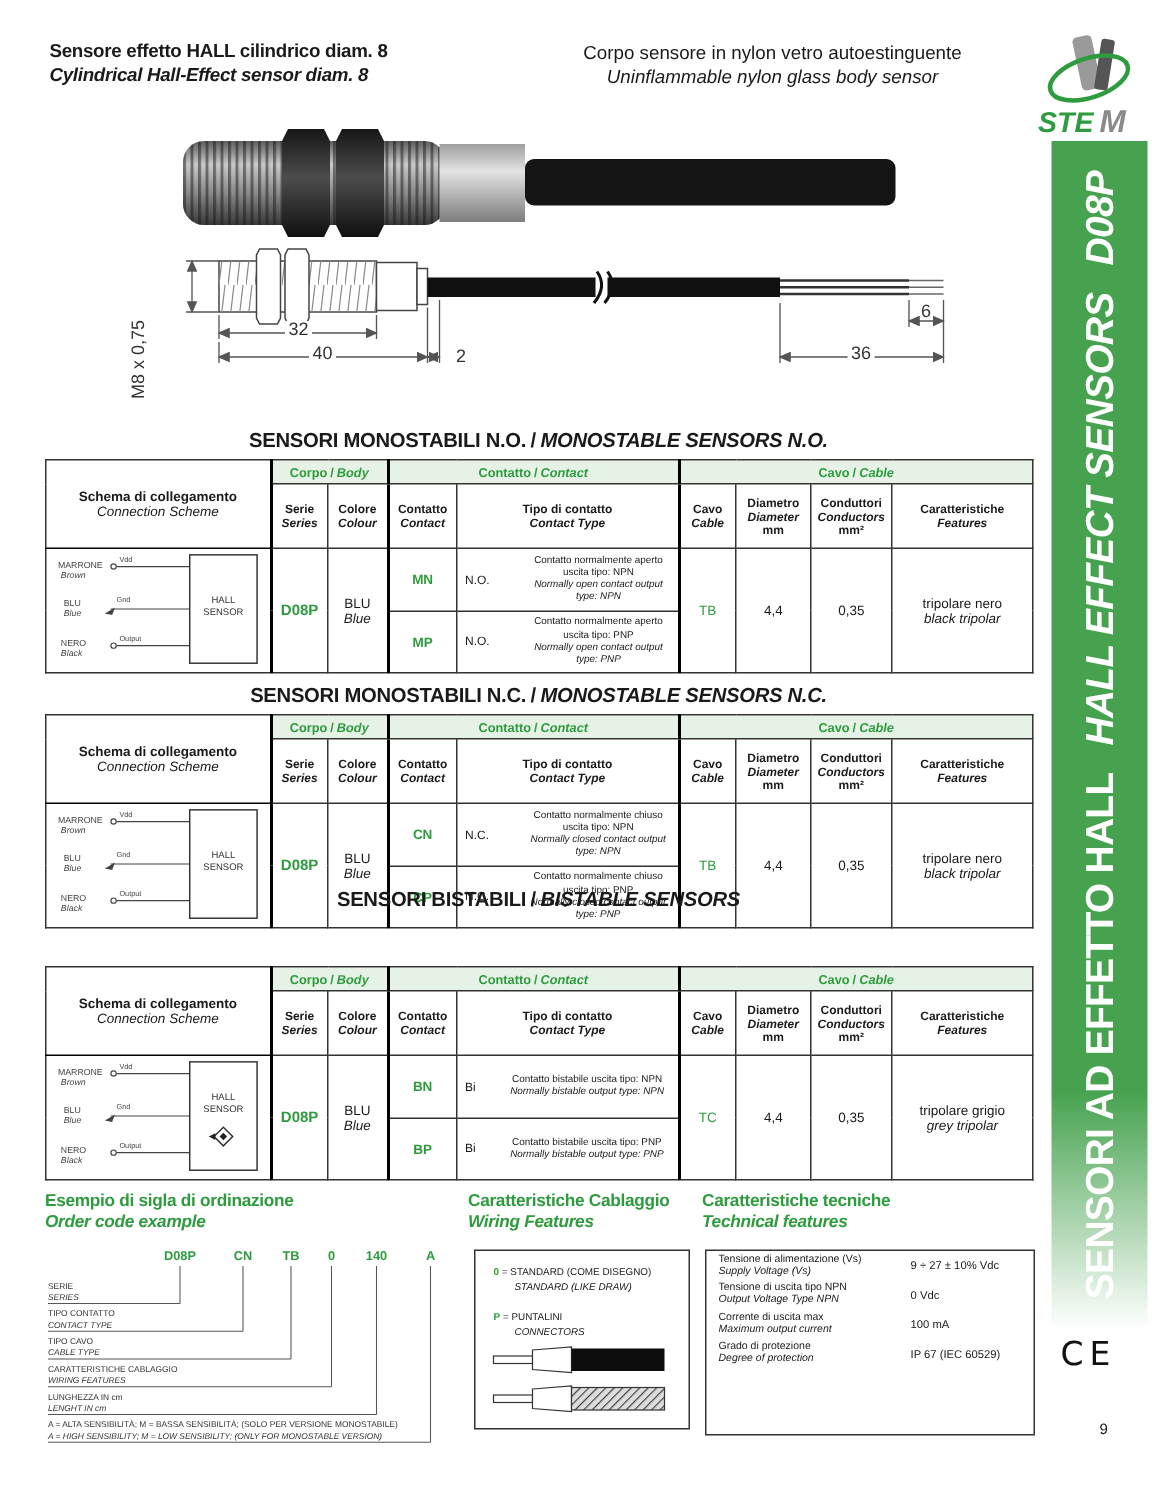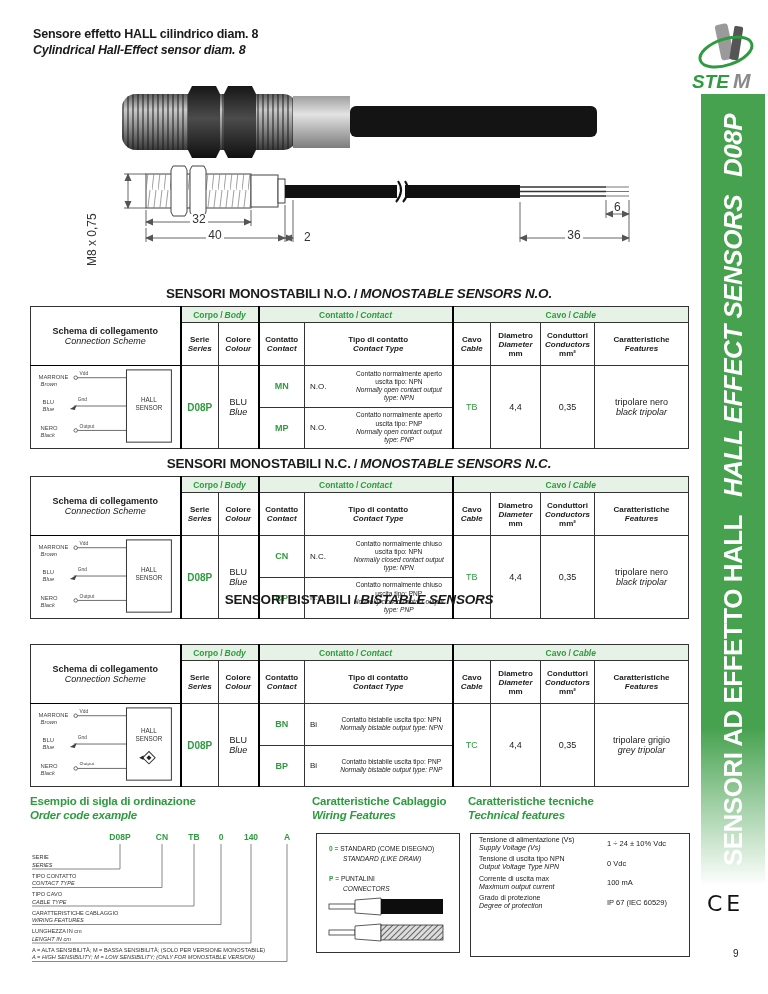--- a/index.html
+++ b/index.html
@@ -107,20 +107,24 @@
 </style>
 </head>
 <body>
 
 <div class="page">
 
   <div class="hdr-left">
     <div class="l1">Sensore effetto HALL cilindrico diam. 8</div>
     <div class="l2">Cylindrical Hall-Effect sensor diam. 8</div>
   </div>
+  <div class="hdr-right">
+    <div class="l1">Corpo sensore in nylon vetro autoestinguente</div>
+    <div class="l2">Uninflammable nylon glass body sensor</div>
+  </div>
 
   <svg class="logo" viewBox="0 0 72 74">
     <rect x="28" y="2" width="13" height="36" rx="3" fill="#9a9a9a" transform="rotate(-12 34 20)"></rect>
     <rect x="42" y="4" width="9" height="34" rx="2" fill="#555" transform="rotate(9 46 20)"></rect>
     <ellipse cx="36" cy="30" rx="27" ry="13" fill="none" stroke="#2e9b3e" stroke-width="3" transform="rotate(-18 36 30)"></ellipse>
     <text x="2" y="66" font-size="19" font-weight="bold" font-style="italic" fill="#2e9b3e">STE</text>
     <text x="43" y="66" font-size="21" font-weight="bold" font-style="italic" fill="#8a8a8a">M</text>
   </svg>
 
   <div class="banner"></div>
@@ -671,21 +675,21 @@
   <div class="blk-title" style="left:468px;top:795px">
     <div class="bt1">Caratteristiche tecniche</div>
     <div class="bt2">Technical features</div>
   </div>
   <div class="techbox">
     <div class="trow">
       <div class="tl">
           <span class="ti">Tensione di alimentazione (Vs)</span>
           <span class="te">Supply Voltage (Vs)</span>
         </div>
-      <div class="tv">1 ÷ 24 ± 10% Vdc</div>
+      <div class="tv">9 ÷ 27 ± 10% Vdc</div>
     </div>
     <div class="trow">
       <div class="tl">
           <span class="ti">Tensione di uscita tipo NPN</span>
           <span class="te">Output Voltage Type NPN</span>
         </div>
       <div class="tv">0 Vdc</div>
     </div>
     <div class="trow">
       <div class="tl">

